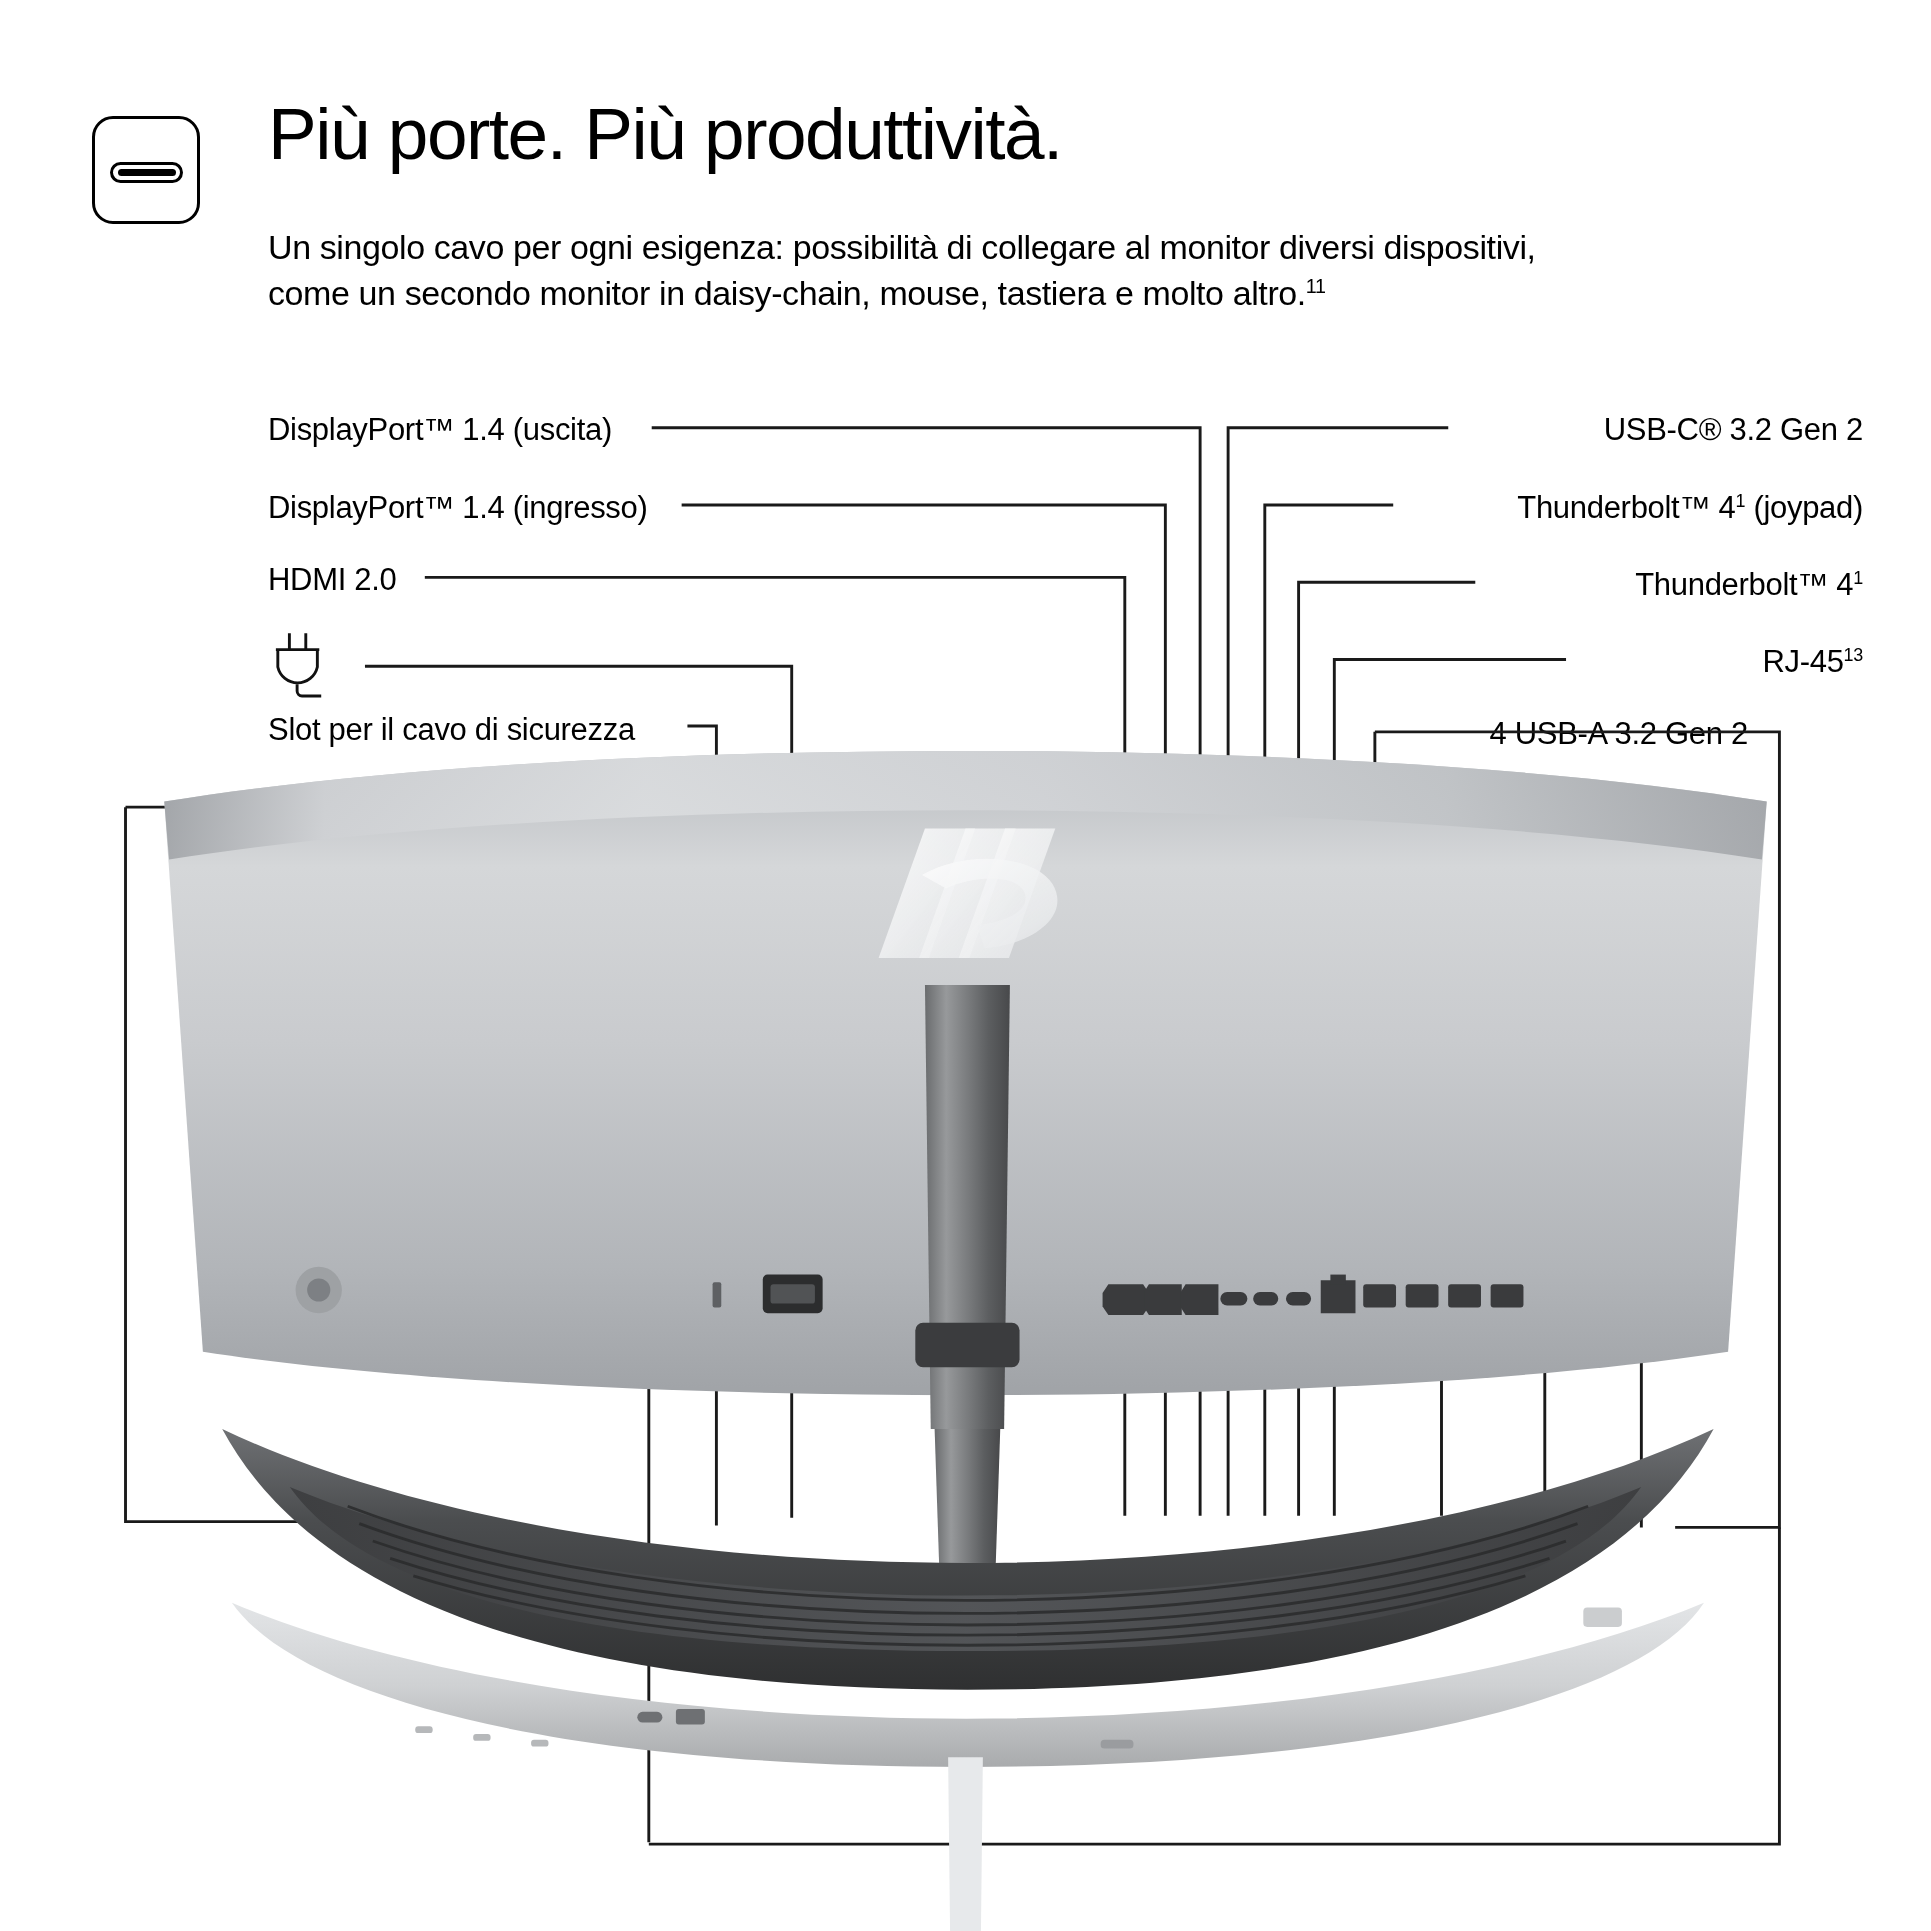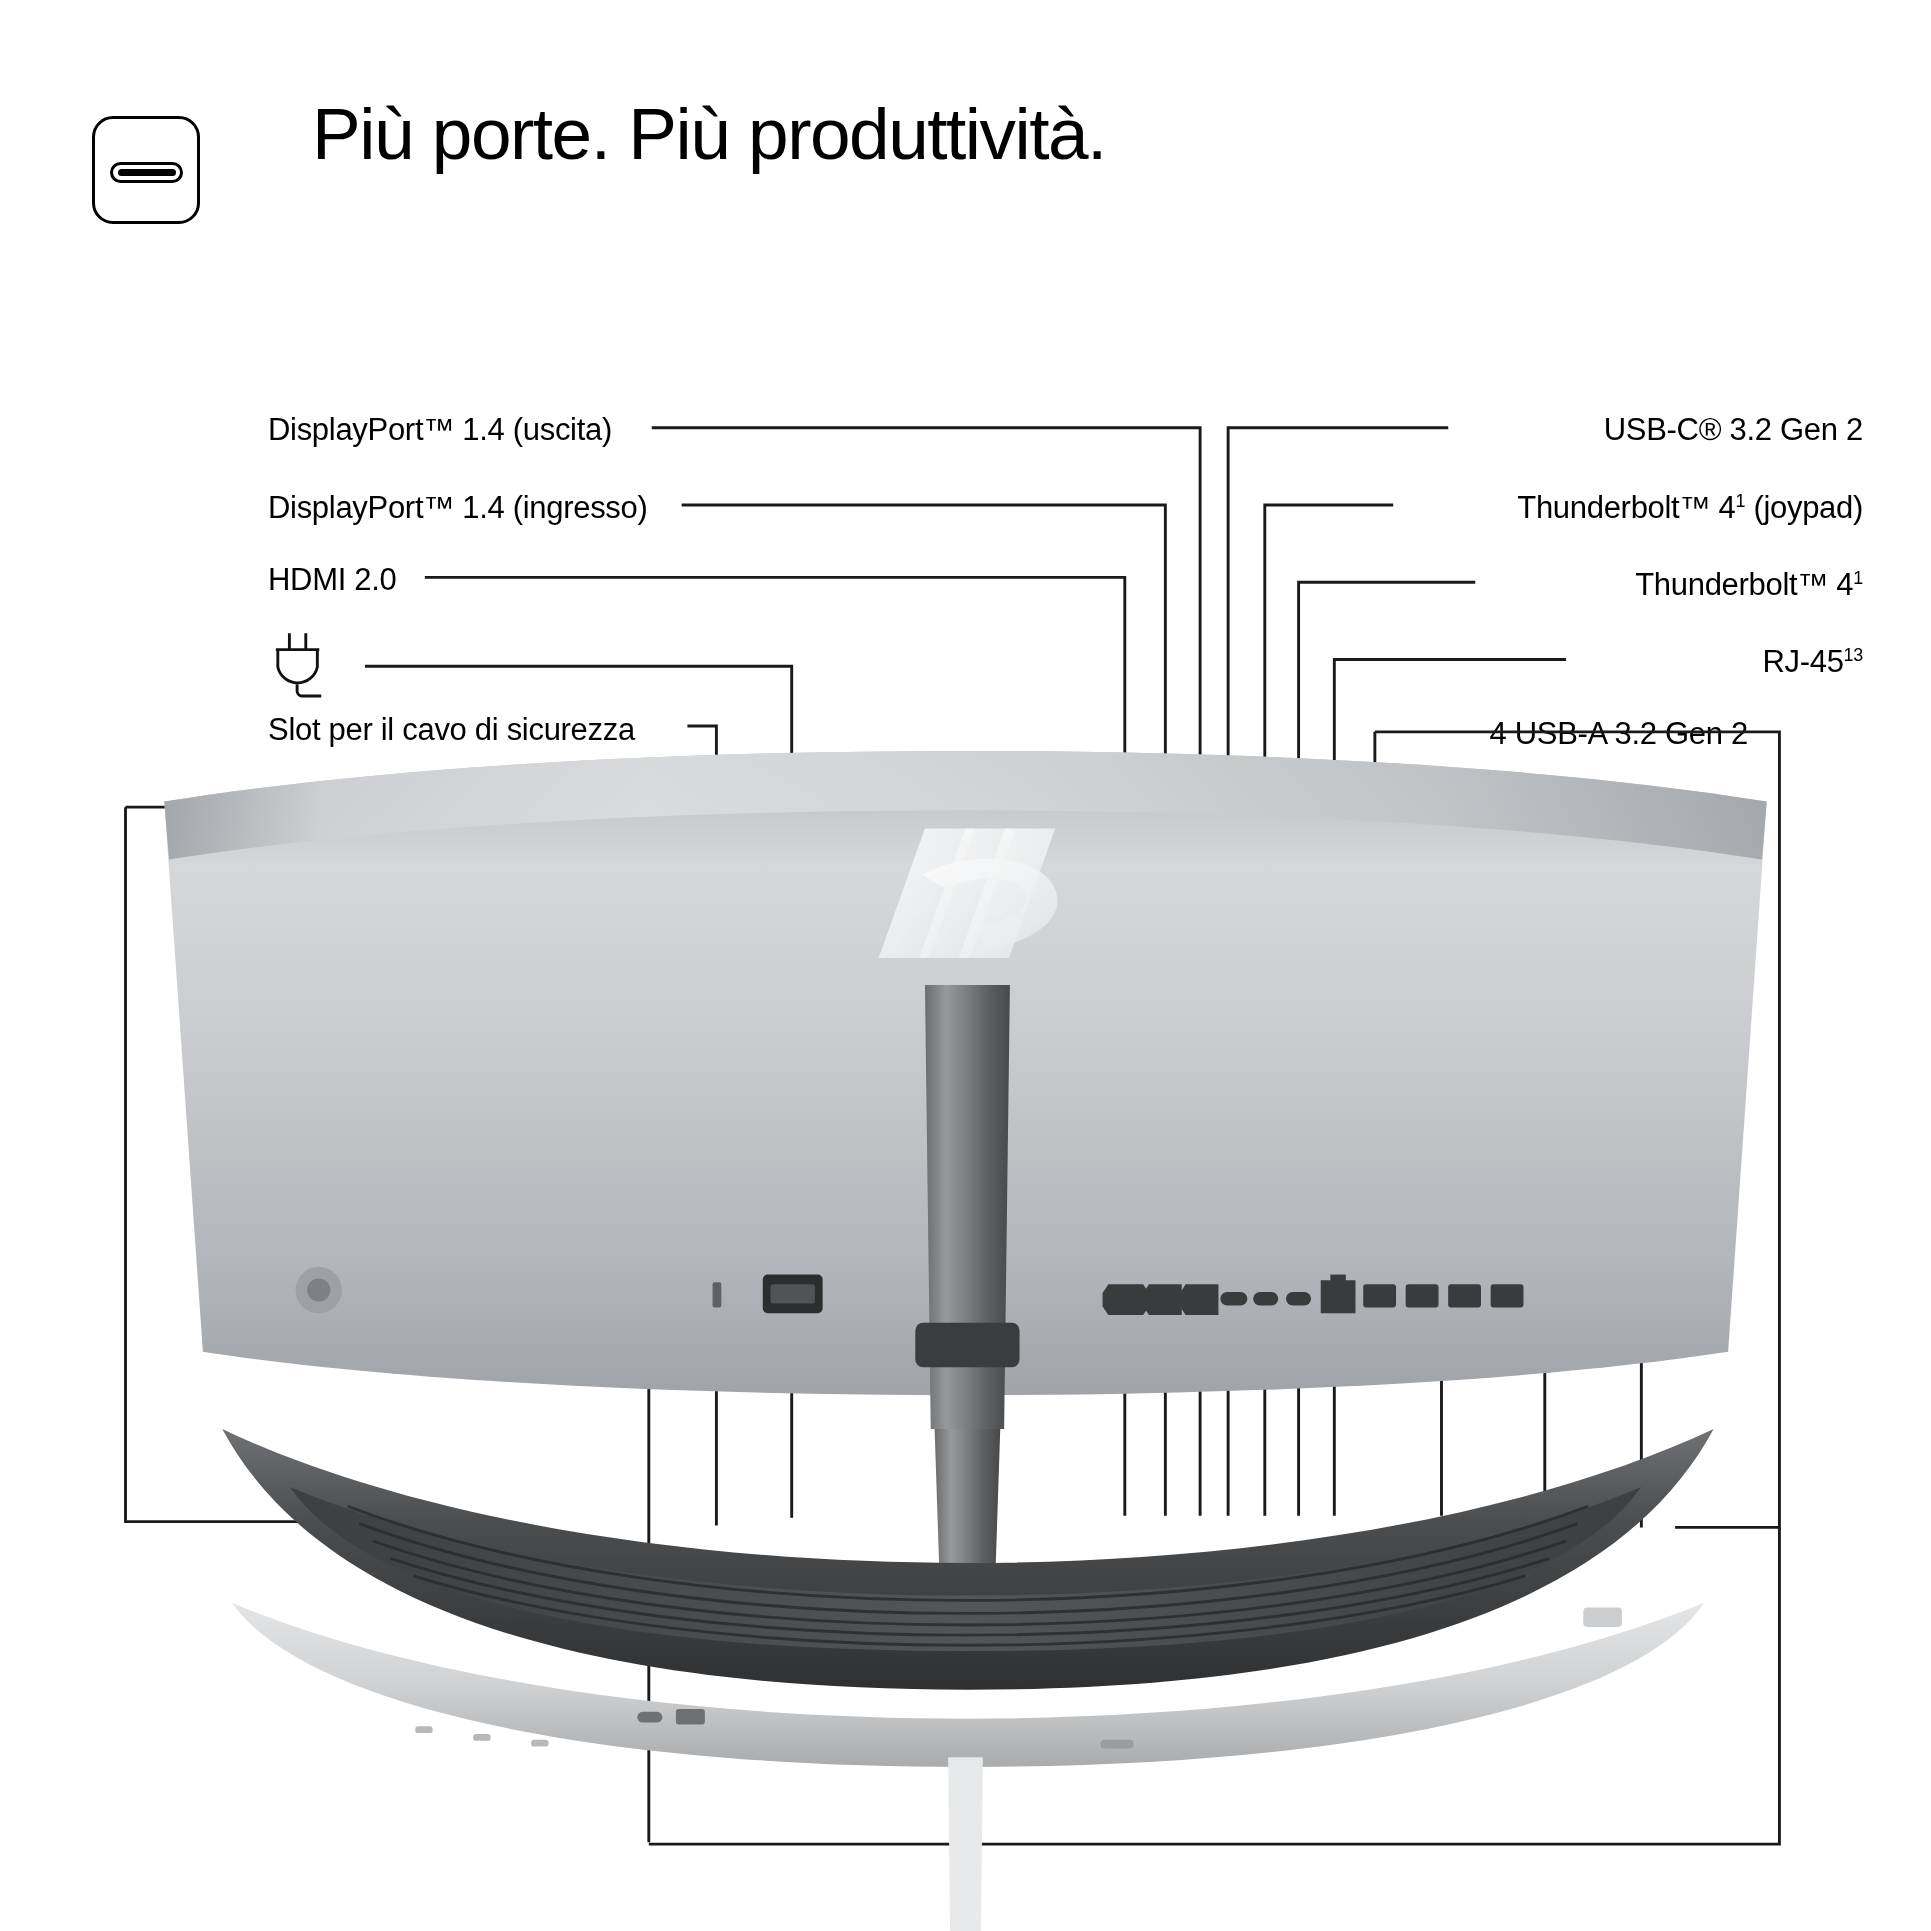--- a/index.html
+++ b/index.html
@@ -24,21 +24,21 @@
     border: 3.9px solid #000; border-radius: 10.6px;
   }
   .hdr-icon .usbc-inner {
     position: absolute; left: 23px; top: 50px;
     width: 58px; height: 6.8px;
     background: #000; border-radius: 3.9px;
   }
   .title {
     position: absolute; left: 268px; top: 92px;
     font-size: 73px; font-weight: 400; letter-spacing: -1.5px;
-    line-height: 83px; white-space: nowrap; margin-left: 44px;
+    line-height: 83px; white-space: nowrap;
   }
   .subtitle {
     position: absolute; left: 268px; top: 224px;
     font-size: 34px; font-weight: 400; line-height: 46px;
     letter-spacing: -0.4px; width: 1583px;
   }
   .sup { font-size: 0.58em; vertical-align: super; line-height: 0; }
 
   
   .lbl {
@@ -62,20 +62,24 @@
 
 <div id="page">
 
   <div class="hdr-icon">
     <div class="usbc"></div>
     <div class="usbc-inner"></div>
   </div>
 
   <div class="title">Più porte. Più produttività.</div>
 
+  <div class="subtitle">
+    <span>Un singolo cavo per ogni esigenza: possibilità di collegare al monitor diversi dispositivi,</span><br>
+    <span>come un secondo monitor in daisy-chain, mouse, tastiera e molto altro.</span><span class="sup">11</span>
+  </div>
 
   <div class="lbl" style="left:268px; top:410px;">DisplayPort™ 1.4 (uscita)</div>
   <div class="lbl" style="left:268px; top:488px;">DisplayPort™ 1.4 (ingresso)</div>
   <div class="lbl" style="left:268px; top:560px;text-align:center;">HDMI 2.0</div>
 
   <svg class="plug" viewBox="0 0 56 72">
     <line x1="17" y1="1" x2="17" y2="18" stroke="#111" stroke-width="3"></line>
     <line x1="34" y1="1" x2="34" y2="18" stroke="#111" stroke-width="3"></line>
     <line x1="3" y1="18" x2="48" y2="18" stroke="#111" stroke-width="3"></line>
     <path d="M5 18 L5 36 A21 21 0 0 0 46 36 L46 18" fill="none" stroke="#111" stroke-width="3"></path>

